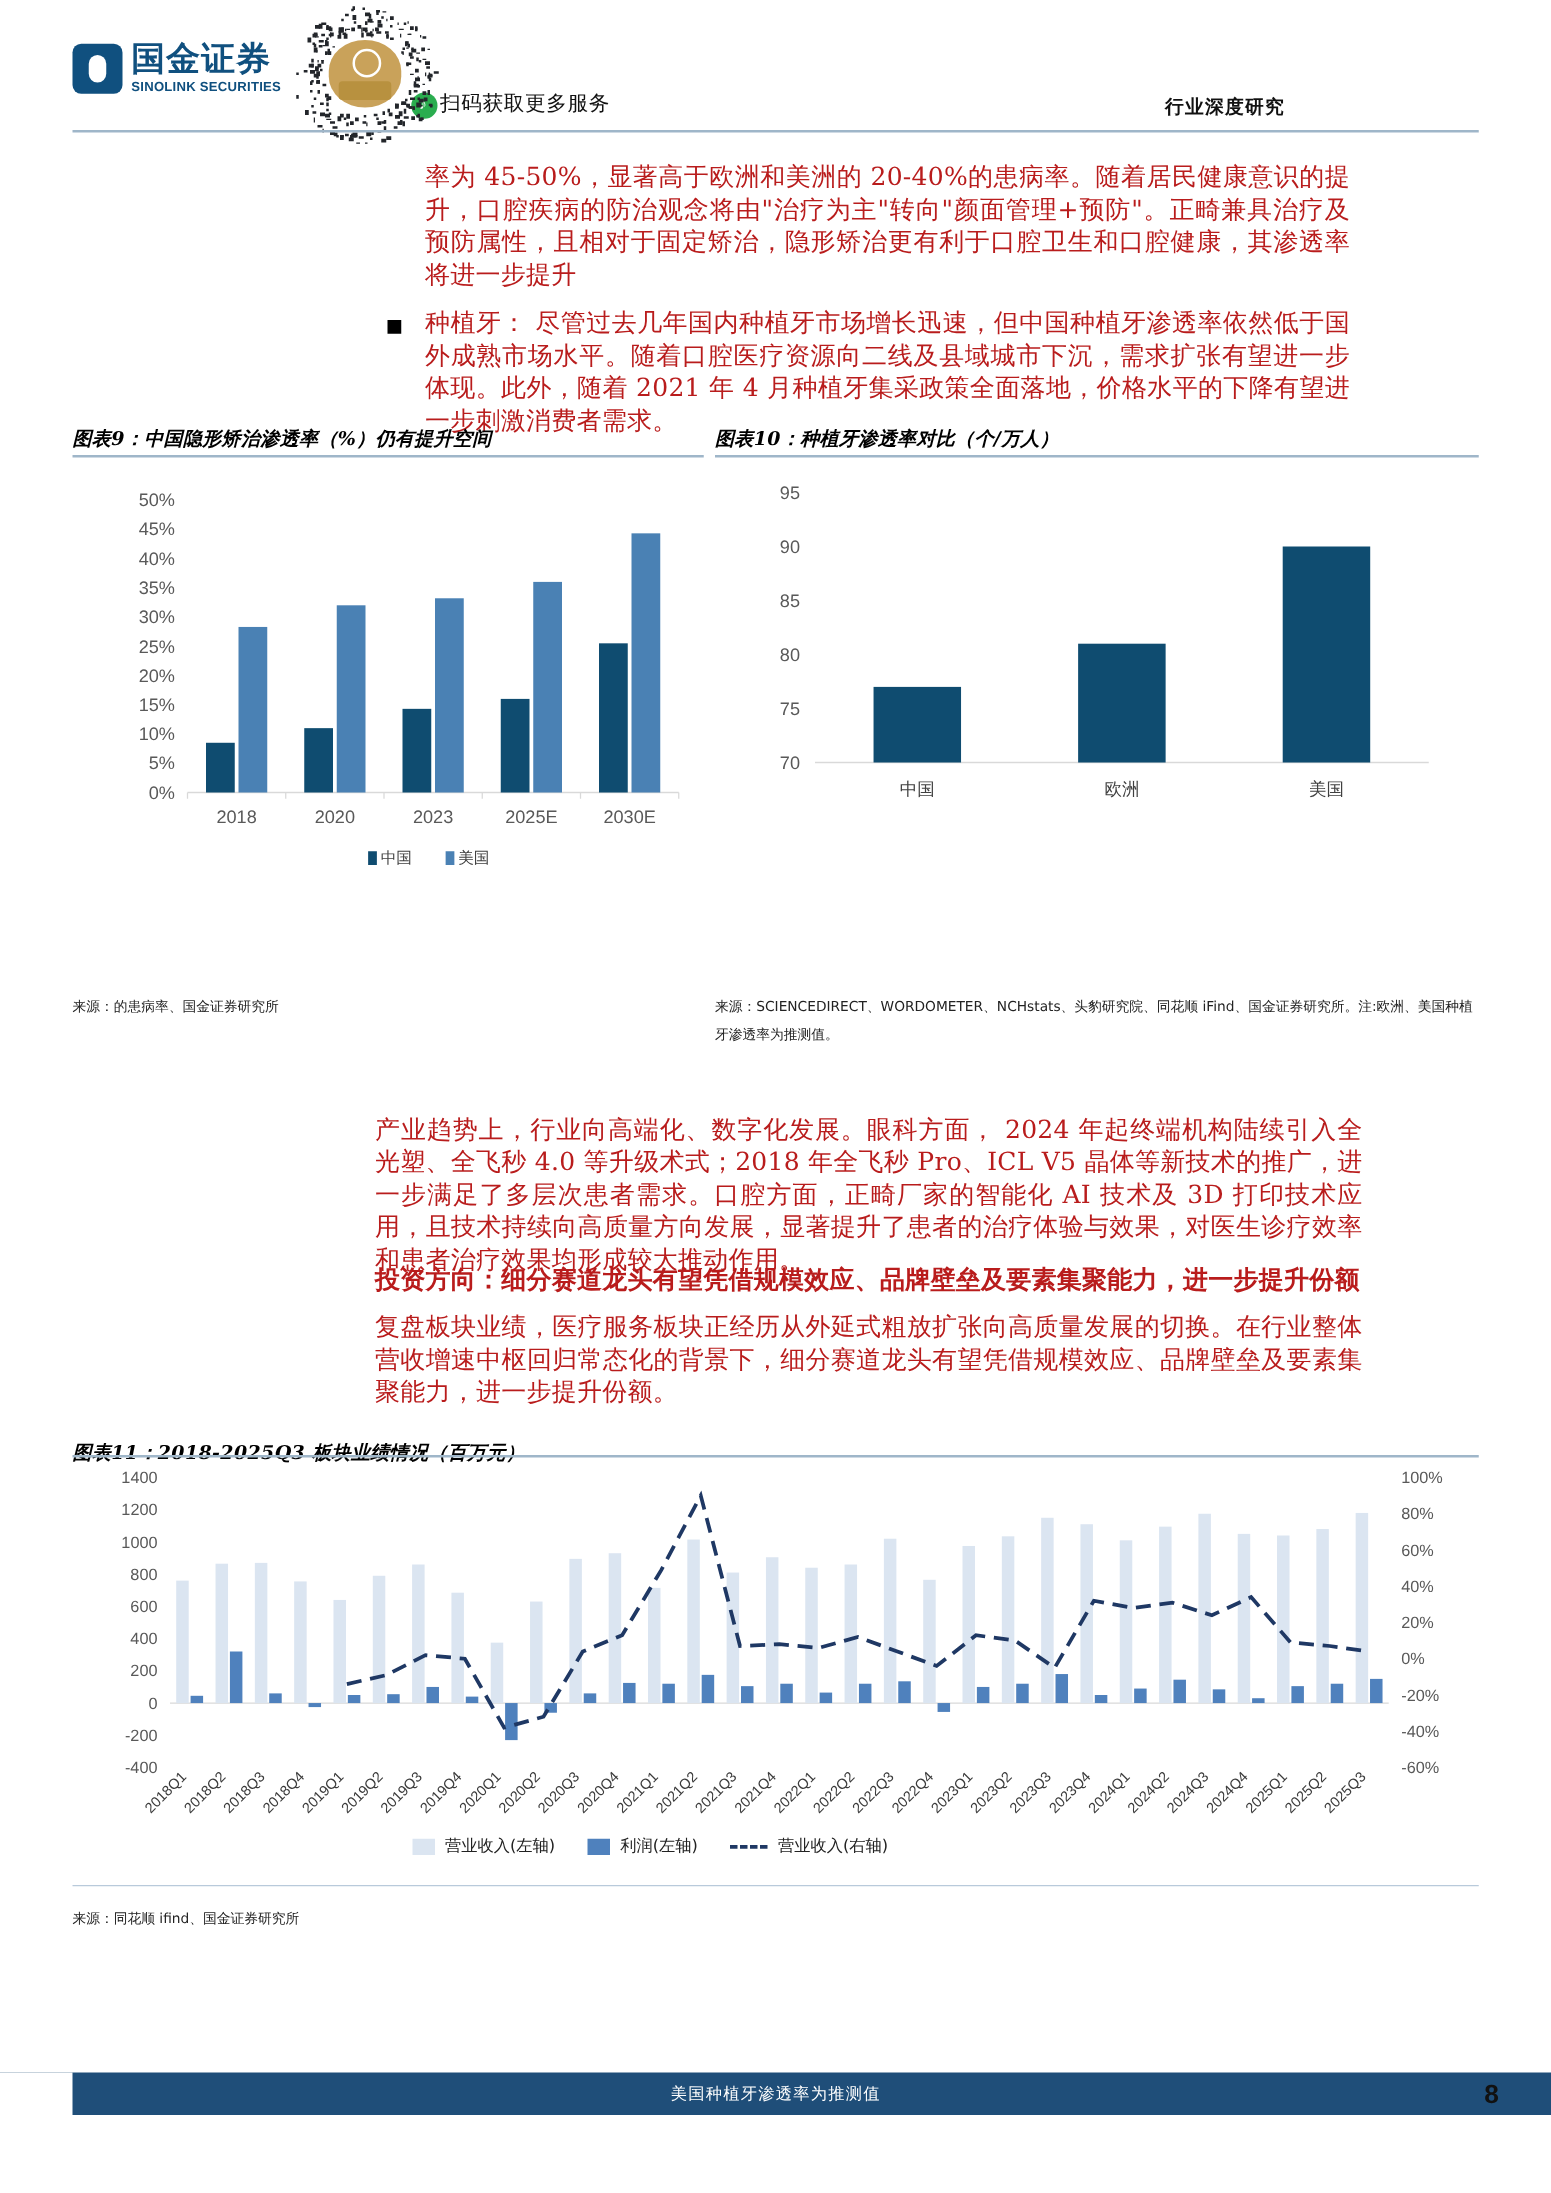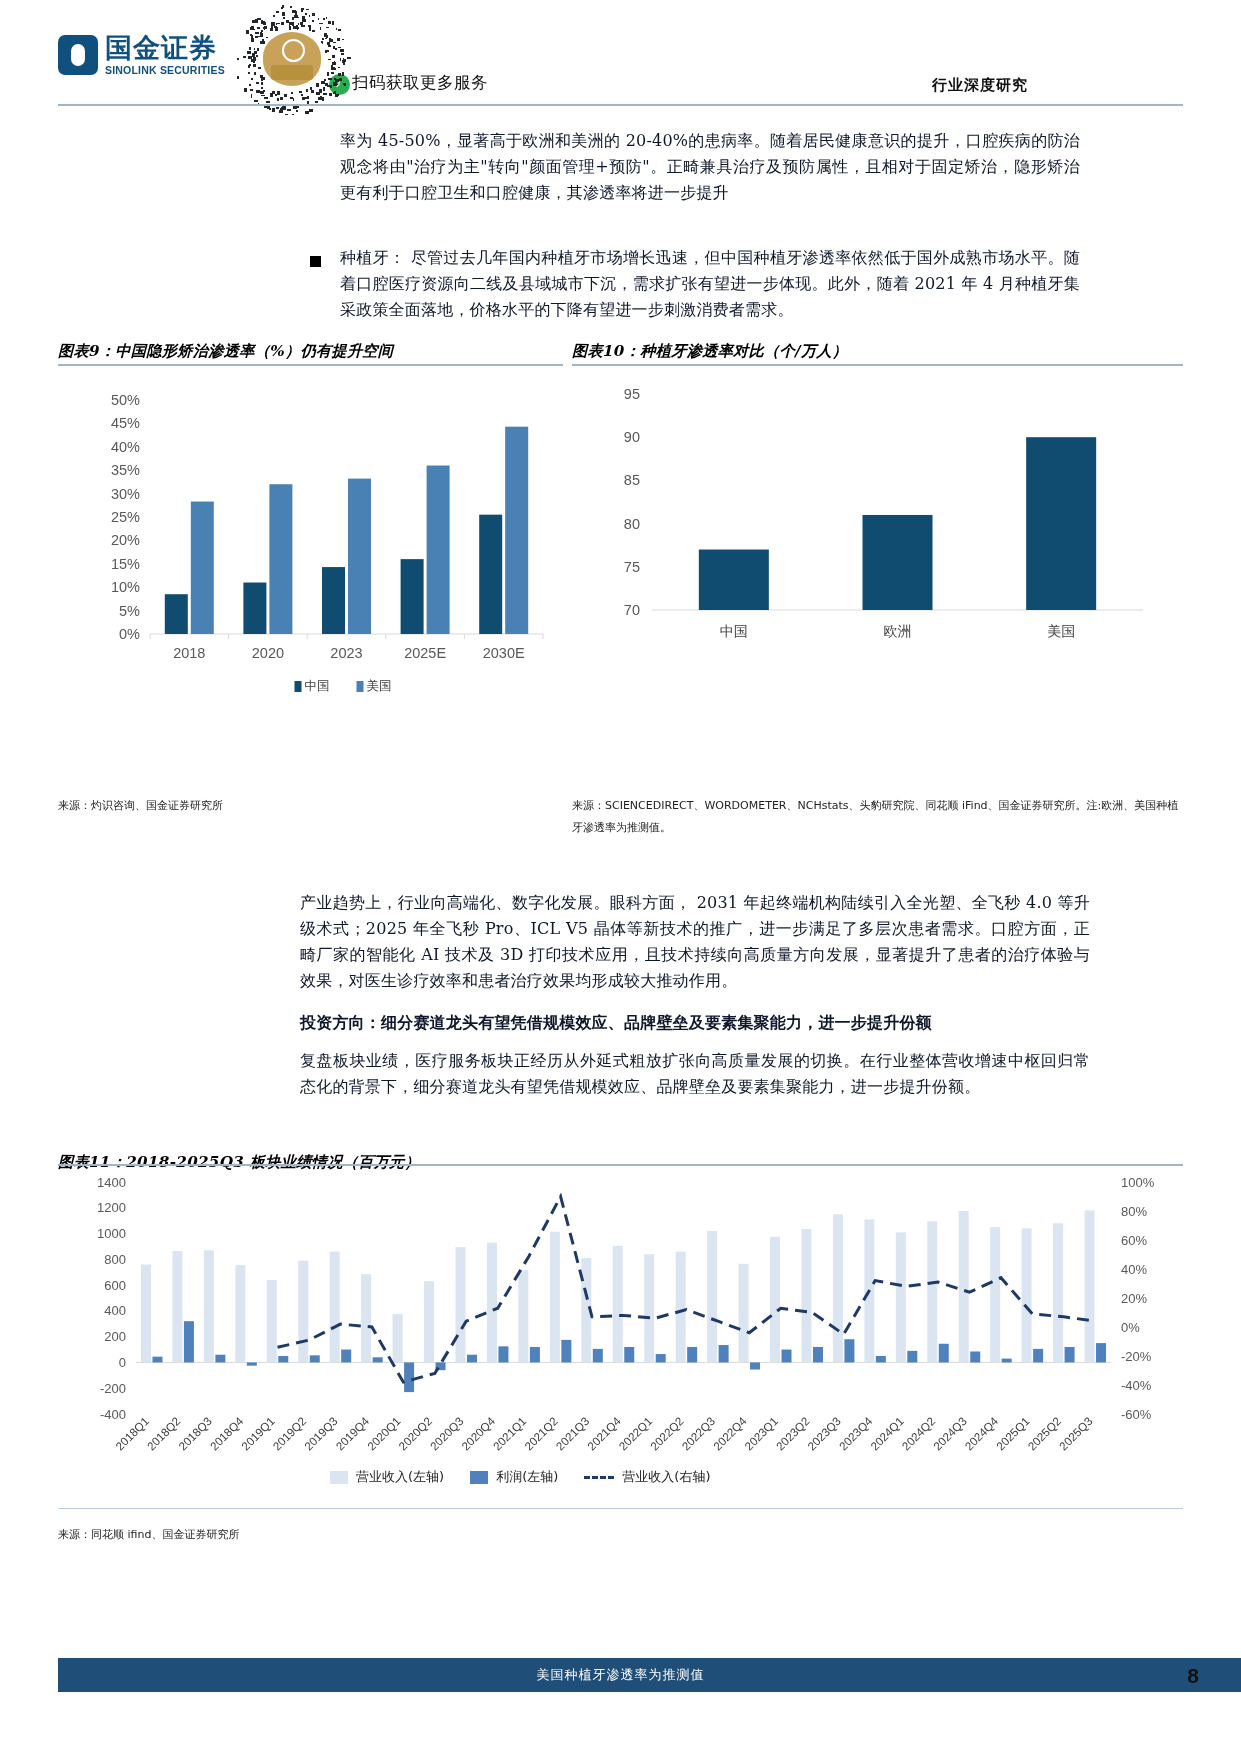--- a/index.html
+++ b/index.html
@@ -30,23 +30,23 @@
   .wechat-badge{ position:absolute; right:-3px; bottom:9px; width:21px; height:21px; border-radius:50%; background:#2aad4f;}
   .wechat-badge:after{content:"♪"; color:#fff; font-size:13px; position:absolute; left:6px; top:1px;}
   .scan-txt { position:absolute; left:352px; top:72px; font-family:"DejaVu Sans", sans-serif;
      font-size:16.5px; color:#111; letter-spacing:.5px; }
   .hdr-right { position:absolute; right:58px; top:76px; font-family:"DejaVu Serif", serif;
      font-size:15px; color:#111; letter-spacing:1px; font-weight:600; }
   .hdr-rule { position:absolute; left:58px; top:104px; width:1125px; height:2px; background:#9fb6c9; }
   .para {
     position:absolute;
     font-family:"DejaVu Serif", serif;
-    font-size:16px;
+    font-size:20px;
     line-height:26px;
-    color:#0f172a;
+    color:#b91c1c;
     text-align:justify;
     letter-spacing:.2px;
   }
   .bullet-sq { position:absolute; width:11px; height:11px; background:#000; }
 
   
   .fig-title {
     position:absolute;
     font-family:"DejaVu Serif", serif;
     font-weight:700; font-style:italic;
@@ -396,21 +396,21 @@
       <rect x="447.2" y="54.676000000000016" width="23" height="207.32399999999998" fill="#4a81b4"></rect>
       <text x="445.7" y="286" text-anchor="middle" font-family="&quot;Liberation Sans&quot;,sans-serif" font-size="14.5" fill="#595959">2030E</text>
       <line x1="485" y1="262" x2="485" y2="267" stroke="#d9d9d9" stroke-width="1"></line>
       <rect x="236.5" y="309" width="7" height="11" fill="#0f4c70"></rect>
       <text x="246.5" y="318" font-family="&quot;DejaVu Sans&quot;,sans-serif" font-size="12.5" fill="#404040">中国</text>
       <rect x="298.5" y="309" width="7" height="11" fill="#4a81b4"></rect>
       <text x="308.5" y="318" font-family="&quot;DejaVu Sans&quot;,sans-serif" font-size="12.5" fill="#404040">美国</text>
     </svg>
 </div>
 
-<div class="src" style="left:58px; top:795px; width:480px;">来源：灼识咨询、国金证券研究所</div>
+<div class="src" style="left:58px; top:795px; width:480px;">来源：的患病率、国金证券研究所</div>
 
 <div class="fig-title" style="left:572px; top:341px;">图表10：种植牙渗透率对比（个/万人）</div>
 <div class="fig-rule" style="left:572px; top:364px; width:611px;"></div>
 
 <div class="chart-box" style="left:572px; top:372px; width:611px; height:300px;">
   <svg id="f10svg" width="611" height="300">
       <text x="68" y="243" text-anchor="end" font-family="&quot;Liberation Sans&quot;,sans-serif" font-size="14.5" fill="#595959">70</text>
       <text x="68" y="199.8" text-anchor="end" font-family="&quot;Liberation Sans&quot;,sans-serif" font-size="14.5" fill="#595959">75</text>
       <text x="68" y="156.6" text-anchor="end" font-family="&quot;Liberation Sans&quot;,sans-serif" font-size="14.5" fill="#595959">80</text>
       <text x="68" y="113.4" text-anchor="end" font-family="&quot;Liberation Sans&quot;,sans-serif" font-size="14.5" fill="#595959">85</text>
@@ -421,21 +421,21 @@
       <text x="161.83333333333331" y="264" text-anchor="middle" font-family="&quot;DejaVu Sans&quot;,sans-serif" font-size="14" fill="#404040">中国</text>
       <rect x="290.5" y="142.95999999999998" width="70" height="95.04000000000002" fill="#0f4c70"></rect>
       <text x="325.5" y="264" text-anchor="middle" font-family="&quot;DejaVu Sans&quot;,sans-serif" font-size="14" fill="#404040">欧洲</text>
       <rect x="454.16666666666663" y="65.19999999999999" width="70" height="172.8" fill="#0f4c70"></rect>
       <text x="489.16666666666663" y="264" text-anchor="middle" font-family="&quot;DejaVu Sans&quot;,sans-serif" font-size="14" fill="#404040">美国</text>
     </svg>
 </div>
 
 <div class="src" style="left:572px; top:795px; width:612px;">来源：SCIENCEDIRECT、WORDOMETER、NCHstats、头豹研究院、同花顺 iFind、国金证券研究所。注:欧洲、美国种植牙渗透率为推测值。</div>
 
-<div class="para" style="left:300px; top:890px; width:790px;">产业趋势上，行业向高端化、数字化发展。眼科方面， 2031 年起终端机构陆续引入全光塑、全飞秒 4.0 等升级术式；2025 年全飞秒 Pro、ICL V5 晶体等新技术的推广，进一步满足了多层次患者需求。口腔方面，正畸厂家的智能化 AI 技术及 3D 打印技术应用，且技术持续向高质量方向发展，显著提升了患者的治疗体验与效果，对医生诊疗效率和患者治疗效果均形成较大推动作用。</div>
+<div class="para" style="left:300px; top:890px; width:790px;">产业趋势上，行业向高端化、数字化发展。眼科方面， 2024 年起终端机构陆续引入全光塑、全飞秒 4.0 等升级术式；2018 年全飞秒 Pro、ICL V5 晶体等新技术的推广，进一步满足了多层次患者需求。口腔方面，正畸厂家的智能化 AI 技术及 3D 打印技术应用，且技术持续向高质量方向发展，显著提升了患者的治疗体验与效果，对医生诊疗效率和患者治疗效果均形成较大推动作用。</div>
 
 <div class="para" style="left:300px; top:1010px; width:790px; font-weight:700;">投资方向：细分赛道龙头有望凭借规模效应、品牌壁垒及要素集聚能力，进一步提升份额</div>
 
 <div class="para" style="left:300px; top:1048px; width:790px;">复盘板块业绩，医疗服务板块正经历从外延式粗放扩张向高质量发展的切换。在行业整体营收增速中枢回归常态化的背景下，细分赛道龙头有望凭借规模效应、品牌壁垒及要素集聚能力，进一步提升份额。</div>
 
 <div class="fig-title" style="left:58px; top:1152px;">图表11：2018-2025Q3 板块业绩情况（百万元）</div>
 <div class="fig-rule" style="left:58px; top:1164px; width:1125px;"></div>
 
 <div class="chart-box" style="left:58px; top:1170px; width:1125px; height:310px;">
   <svg id="f11svg" width="1125" height="310">

